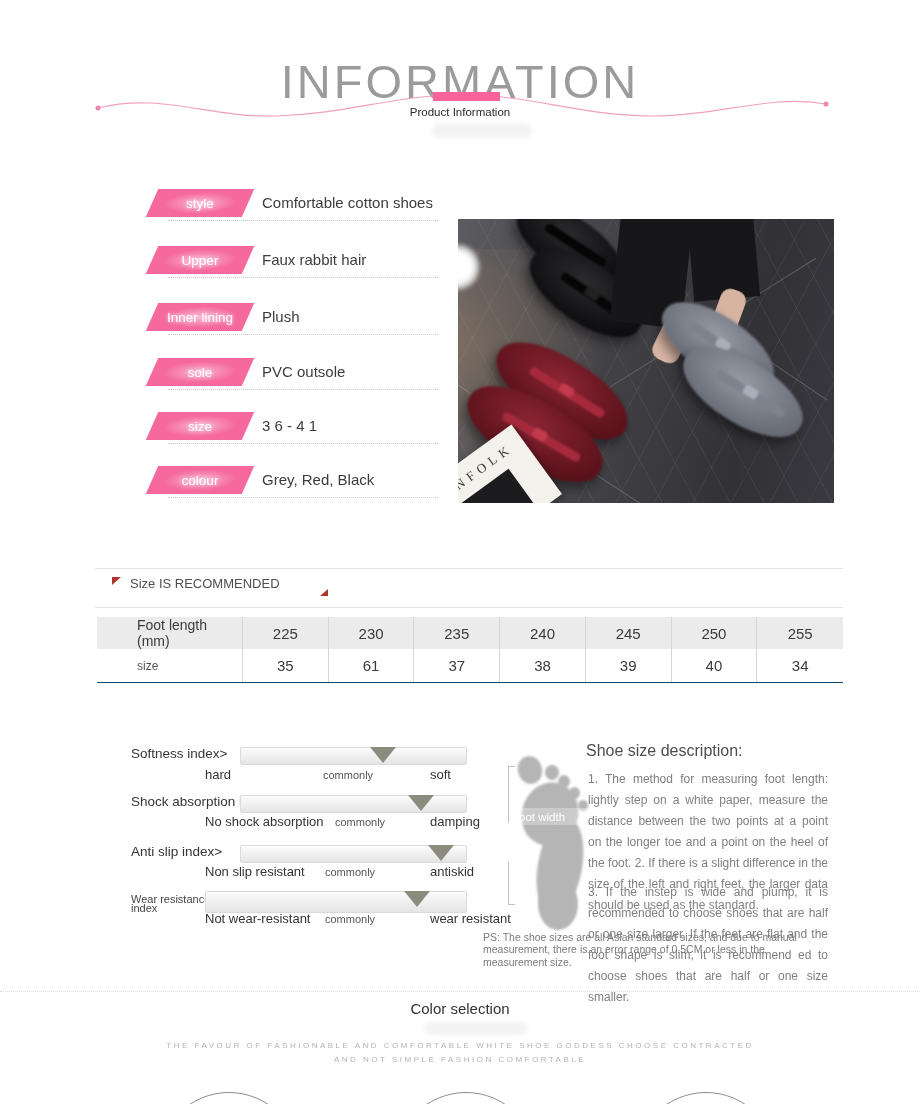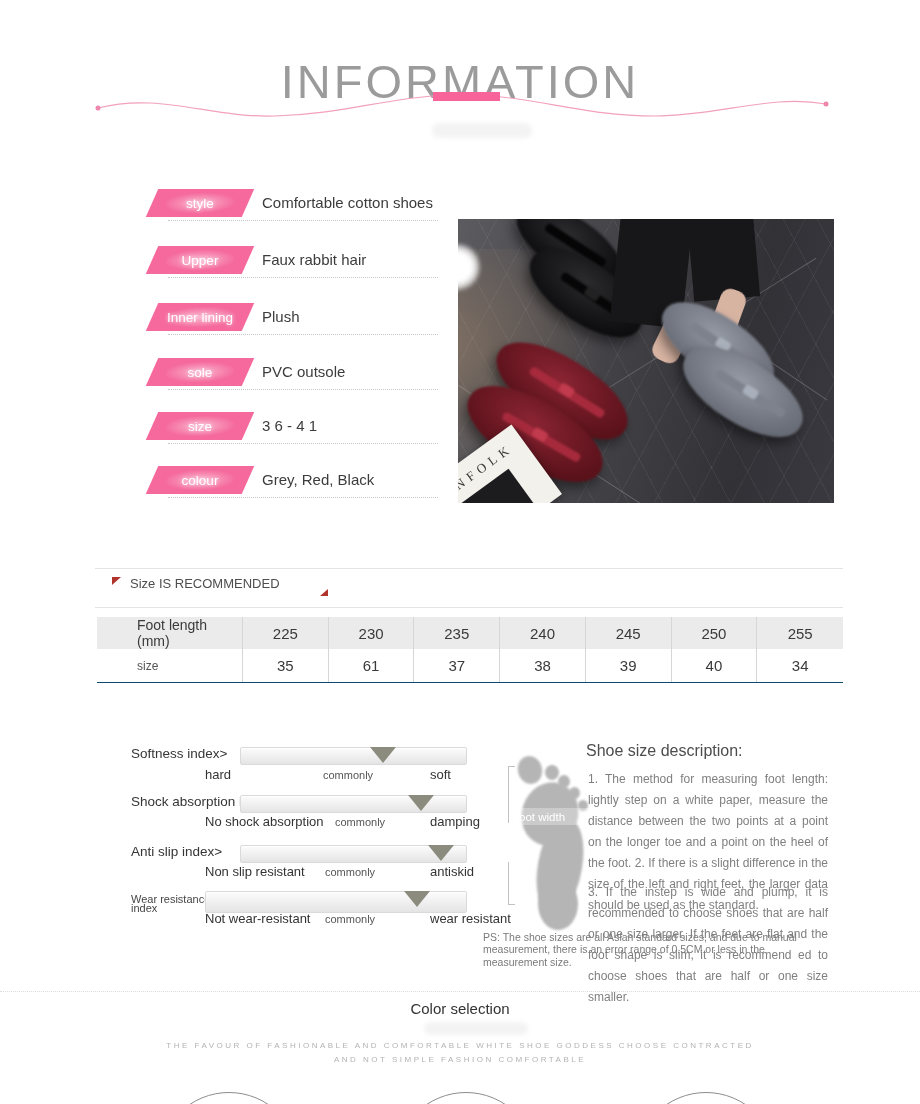--- a/index.html
+++ b/index.html
@@ -122,20 +122,21 @@
 
 <div id="page">
 
   <div class="title">INFORMATION</div>
   <svg class="wave-svg" width="744" height="40" viewBox="0 0 744 40">
     <path d="M8 20 C 70 4, 120 30, 185 28 C 250 26, 290 12, 343 8 L 401 8 C 455 12, 500 28, 565 28 C 630 28, 680 6, 736 16" fill="none" stroke="#f2a0bd" stroke-width="1.2"></path>
     <circle cx="8" cy="20" r="2.5" fill="#ef86ad"></circle>
     <circle cx="736" cy="16" r="2.5" fill="#ef86ad"></circle>
   </svg>
   <div class="center-bar"></div>
+  <div class="subtitle">Product Information</div>
   <div class="wm wm1"></div>
 
   <div class="attr-row attr-0">
     <div class="ribbon">
         <span class="ribbon-label">style</span>
       </div>
     <span class="attr-value">Comfortable cotton shoes</span>
     <div class="attr-dots"></div>
   </div>
   <div class="attr-row attr-1">

